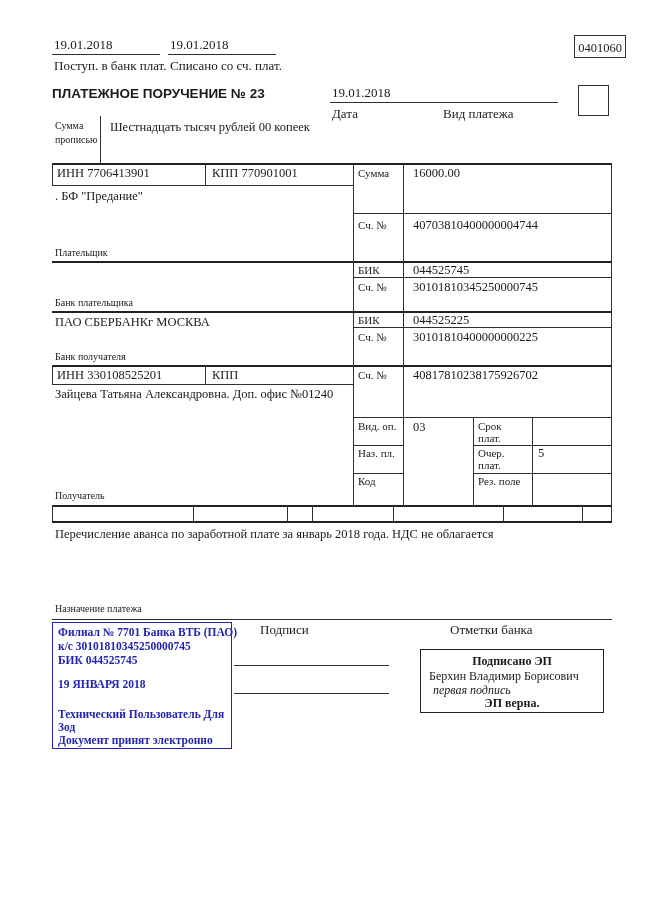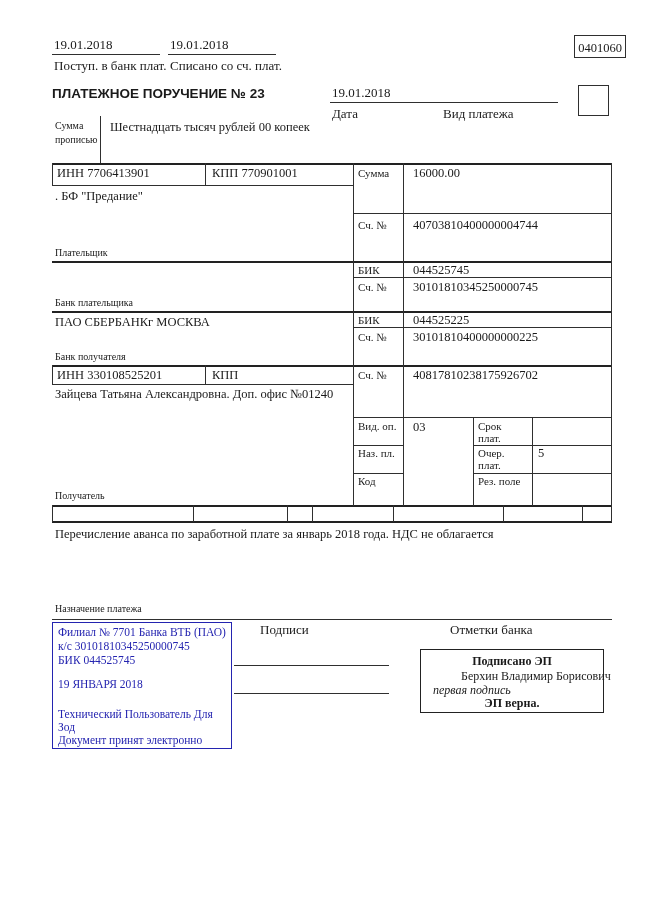--- a/index.html
+++ b/index.html
@@ -132,30 +132,30 @@
 
   <div class="abs v12" style="left:55px;top:527px;">Перечисление аванса по заработной плате за январь 2018 года. НДС не облагается</div>
   <div class="abs lbl" style="left:55px;top:603px;">Назначение платежа</div>
   <div class="hl" style="left:52px;top:619px;width:560px;"></div>
 
   <div class="abs v13" style="left:260px;top:622px;">Подписи</div>
   <div class="abs v13" style="left:450px;top:622px;">Отметки банка</div>
   <div class="hl" style="left:234px;top:665px;width:155px;"></div>
   <div class="hl" style="left:234px;top:693px;width:155px;"></div>
 
-  <div class="bluebox" style="left:52px;top:622px;width:178px;height:125px;">
+  <div class="bluebox" style="left:52px;top:622px;width:178px;height:125px;font-weight:bold;">
     <div class="abs blue" style="left:5px;top:3px;font-size:11.5px;">Филиал № 7701 Банка ВТБ (ПАО)</div>
     <div class="abs blue" style="left:5px;top:17px;font-size:11.5px;">к/с 30101810345250000745</div>
     <div class="abs blue" style="left:5px;top:31px;font-size:11.5px;">БИК 044525745</div>
     <div class="abs blue" style="left:5px;top:55px;font-size:11.5px;">19 ЯНВАРЯ 2018</div>
     <div class="abs blue" style="left:5px;top:85px;font-size:11.5px;">Технический Пользователь Для</div>
     <div class="abs blue" style="left:5px;top:98px;font-size:11.5px;">Зод</div>
     <div class="abs blue" style="left:5px;top:111px;font-size:11.5px;">Документ принят электронно</div>
   </div>
 
   <div class="epbox" style="left:420px;top:649px;width:182px;height:62px;">
     <div class="abs b ctr" style="left:0;top:4px;width:182px;font-size:12px;">Подписано ЭП</div>
-    <div class="abs" style="left:8px;top:19px;font-size:12px;margin-left:32px;">Берхин Владимир Борисович</div>
+    <div class="abs" style="left:8px;top:19px;font-size:12px;">Берхин Владимир Борисович</div>
     <div class="abs i" style="left:12px;top:33px;font-size:12px;">первая подпись</div>
     <div class="abs b ctr" style="left:0;top:46px;width:182px;font-size:12px;">ЭП верна.</div>
   </div>
 
 </div>
 
 </body></html>

